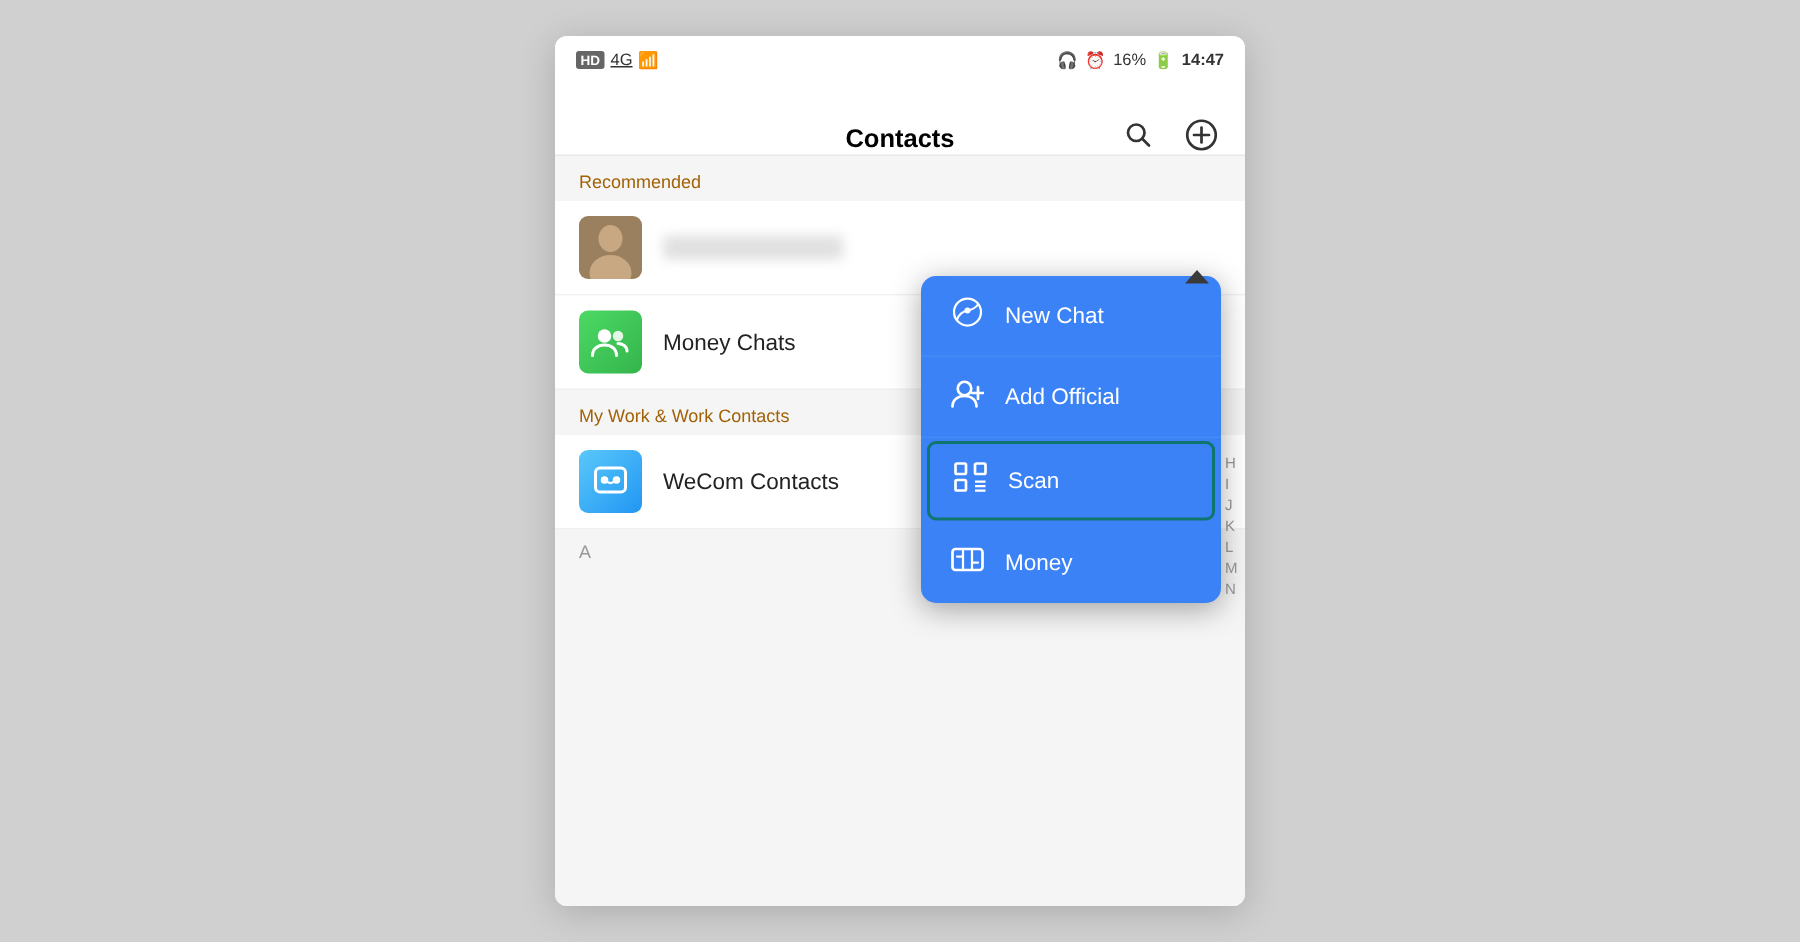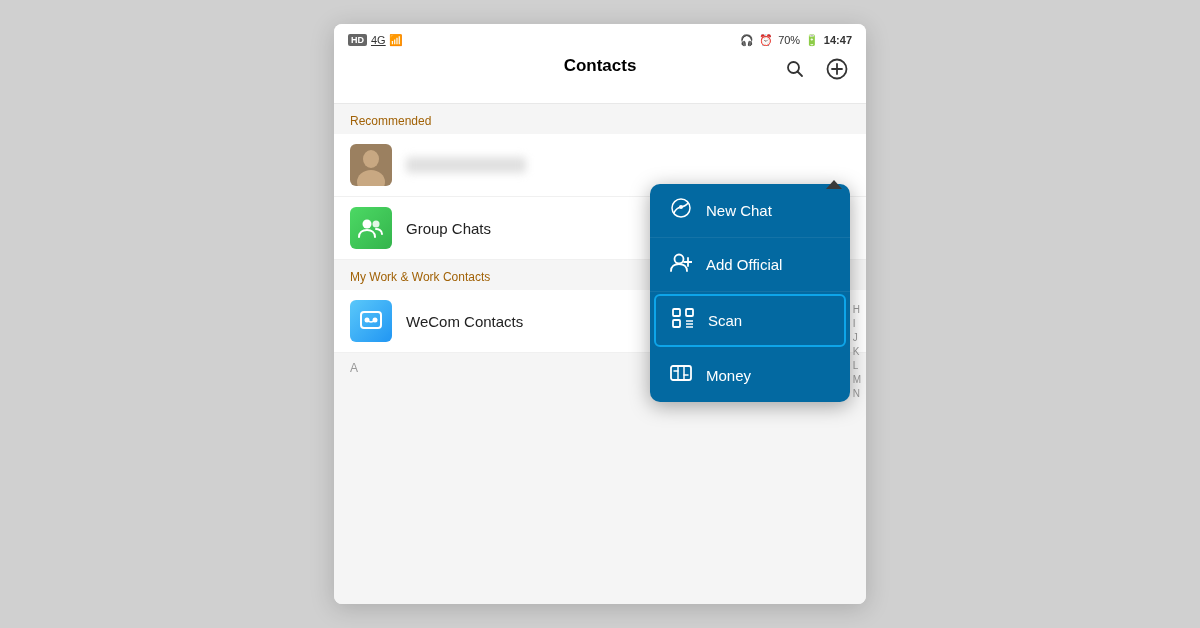--- a/index.html
+++ b/index.html
@@ -6,21 +6,21 @@
     body {
       width: 1200px;
       height: 628px;
       background: #d0d0d0;
       display: flex;
       align-items: center;
       justify-content: center;
       font-family: -apple-system, BlinkMacSystemFont, 'Helvetica Neue', Arial, sans-serif;
     }
     .phone-frame {
-      width: 532px;
+      width: 460px;
       height: 580px;
       background: #f5f5f5;
       border-radius: 8px;
       box-shadow: 0 4px 24px rgba(0,0,0,0.18);
       overflow: hidden;
       display: flex;
       flex-direction: column;
       position: relative;
     }
     
@@ -43,21 +43,21 @@
       display: flex;
       align-items: center;
       gap: 5px;
       font-size: 11px;
     }
     
     .header {
       background: #fff;
       height: 48px;
       display: flex;
-      align-items: flex-start;
+      align-items: flex-end;
       justify-content: space-between;
       padding: 0 16px;
       border-bottom: 1px solid #e8e8e8;
       position: relative;
     }
     .header-title {
       font-size: 17px;
       font-weight: 600;
       color: #000;
       position: absolute;
@@ -162,21 +162,21 @@
       color: #999;
       line-height: 1.2;
       padding: 0 3px;
     }
     
     .dropdown-menu {
       position: absolute;
       top: 80px;
       right: 16px;
       width: 200px;
-      background: #0369a1;
+      background: #3b82f6;
       border-radius: 10px;
       overflow: hidden;
       z-index: 100;
       box-shadow: 0 4px 20px rgba(0,0,0,0.35);
     }
     .dropdown-arrow {
       position: absolute;
       top: 76px;
       right: 24px;
       width: 0;
@@ -191,21 +191,21 @@
       align-items: center;
       padding: 14px 20px;
       cursor: pointer;
       gap: 14px;
       border-bottom: 1px solid rgba(255,255,255,0.07);
     }
     .menu-item:last-child {
       border-bottom: none;
     }
     .menu-item.highlighted {
-      border: 2px solid #0ea5e9;
+      border: 2px solid #0f766e;
       margin: 2px 4px;
       border-radius: 6px;
       padding: 12px 16px;
     }
     .menu-item-icon {
       color: #fff;
       font-size: 17px;
       width: 22px;
       text-align: center;
     }
@@ -221,21 +221,21 @@
 
   <div class="status-bar">
     <div class="status-left">
       <span style="background:#666;color:#fff;font-size:9px;padding:1px 3px;border-radius:2px;font-weight:bold;">HD</span>
       <span style="font-size:11px;text-decoration:underline;">4G</span>
       <span>📶</span>
     </div>
     <div class="status-right">
       <span>🎧</span>
       <span>⏰</span>
-      <span>70%</span>
+      <span>16%</span>
       <span>🔋</span>
       <span style="font-weight:700;">14:47</span>
     </div>
   </div>
 
   <div class="header">
     <span class="header-title">Contacts</span>
     <div class="header-icons">
       <div class="header-icon">
         <svg width="20" height="20" viewBox="0 0 20 20" fill="none">
@@ -271,21 +271,21 @@
 
     <div class="contact-item">
       <div class="contact-avatar avatar-green">
         <svg width="26" height="26" viewBox="0 0 26 26" fill="none">
           <circle cx="9" cy="9" r="4.5" fill="white"></circle>
           <circle cx="18" cy="9" r="3.5" fill="white" opacity="0.85"></circle>
           <path d="M1 22c0-4.5 3.5-7 8-7s8 2.5 8 7" stroke="white" stroke-width="2" fill="none" stroke-linecap="round"></path>
           <path d="M18 14c2.5 0 6 1.5 6 5" stroke="white" stroke-width="2" fill="none" stroke-linecap="round"></path>
         </svg>
       </div>
-      <span class="contact-name">Group Chats</span>
+      <span class="contact-name">Money Chats</span>
     </div>
 
 
 
     <div class="section-label">My Work &amp; Work Contacts</div>
 
     <div class="contact-item">
       <div class="contact-avatar avatar-blue2">
         <svg width="26" height="26" viewBox="0 0 26 26" fill="none">
           <rect x="3" y="4" width="20" height="16" rx="3" stroke="white" stroke-width="2" fill="none"></rect>

